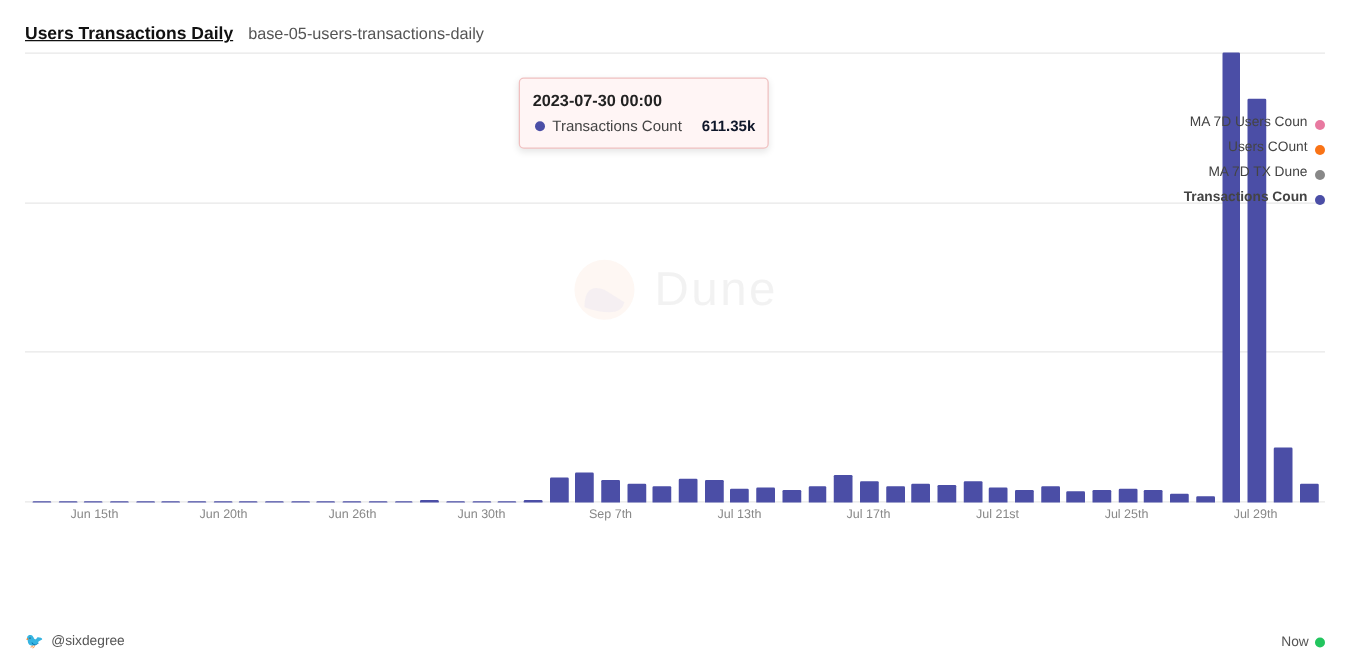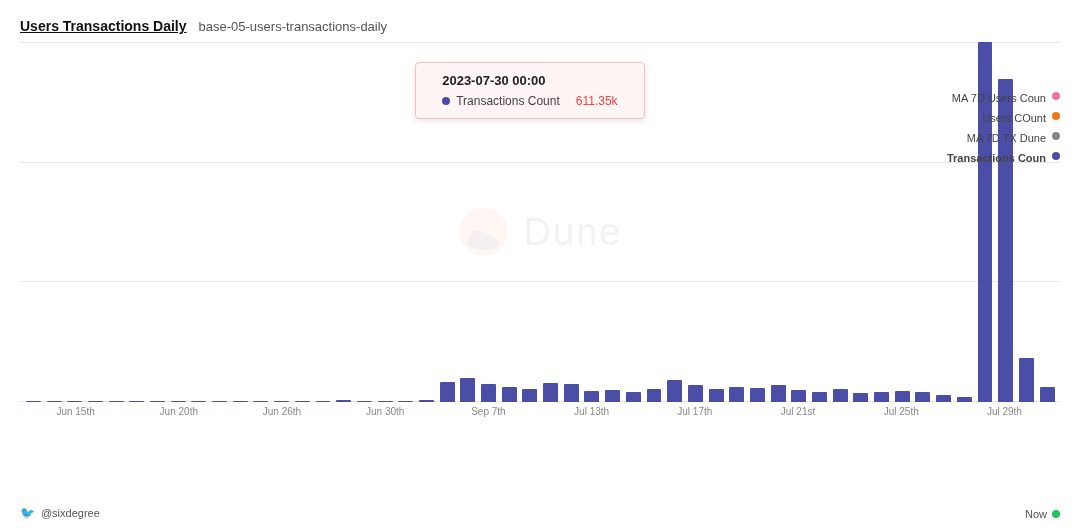--- a/index.html
+++ b/index.html
@@ -115,21 +115,21 @@
       text-align: center;
       flex: 1;
     }
     .tooltip {
       position: absolute;
       top: 20px;
       left: 38%;
       background: #fff5f5;
       border: 1px solid #f0c0c0;
       border-radius: 4px;
-      padding: 10px 26px;
+      padding: 10px 10px;
       font-size: 12px;
       z-index: 10;
       min-width: 200px;
       box-shadow: 0 2px 6px rgba(0,0,0,0.1);
     }
     .tooltip-date {
       font-weight: 700;
       font-size: 13px;
       color: #222;
       margin-bottom: 6px;
@@ -145,37 +145,37 @@
       align-items: center;
       gap: 6px;
       color: #444;
     }
     .dot {
       width: 8px;
       height: 8px;
       border-radius: 50%;
     }
     .tooltip-value {
-      font-weight: 400;
-      color: #ef4444;
+      font-weight: 700;
+      color: #0f172a;
     }
     .legend {
       position: absolute;
       right: 0;
       top: 50px;
       display: flex;
       flex-direction: column;
       gap: 8px;
       font-size: 11px;
       color: #444;
       width: 140px;
     }
     .legend-item {
       display: flex;
-      align-items: flex-start;
+      align-items: flex-end;
       justify-content: flex-end;
       gap: 6px;
     }
     .legend-dot {
       width: 8px;
       height: 8px;
       border-radius: 50%;
       flex-shrink: 0;
     }
     .legend-label {

